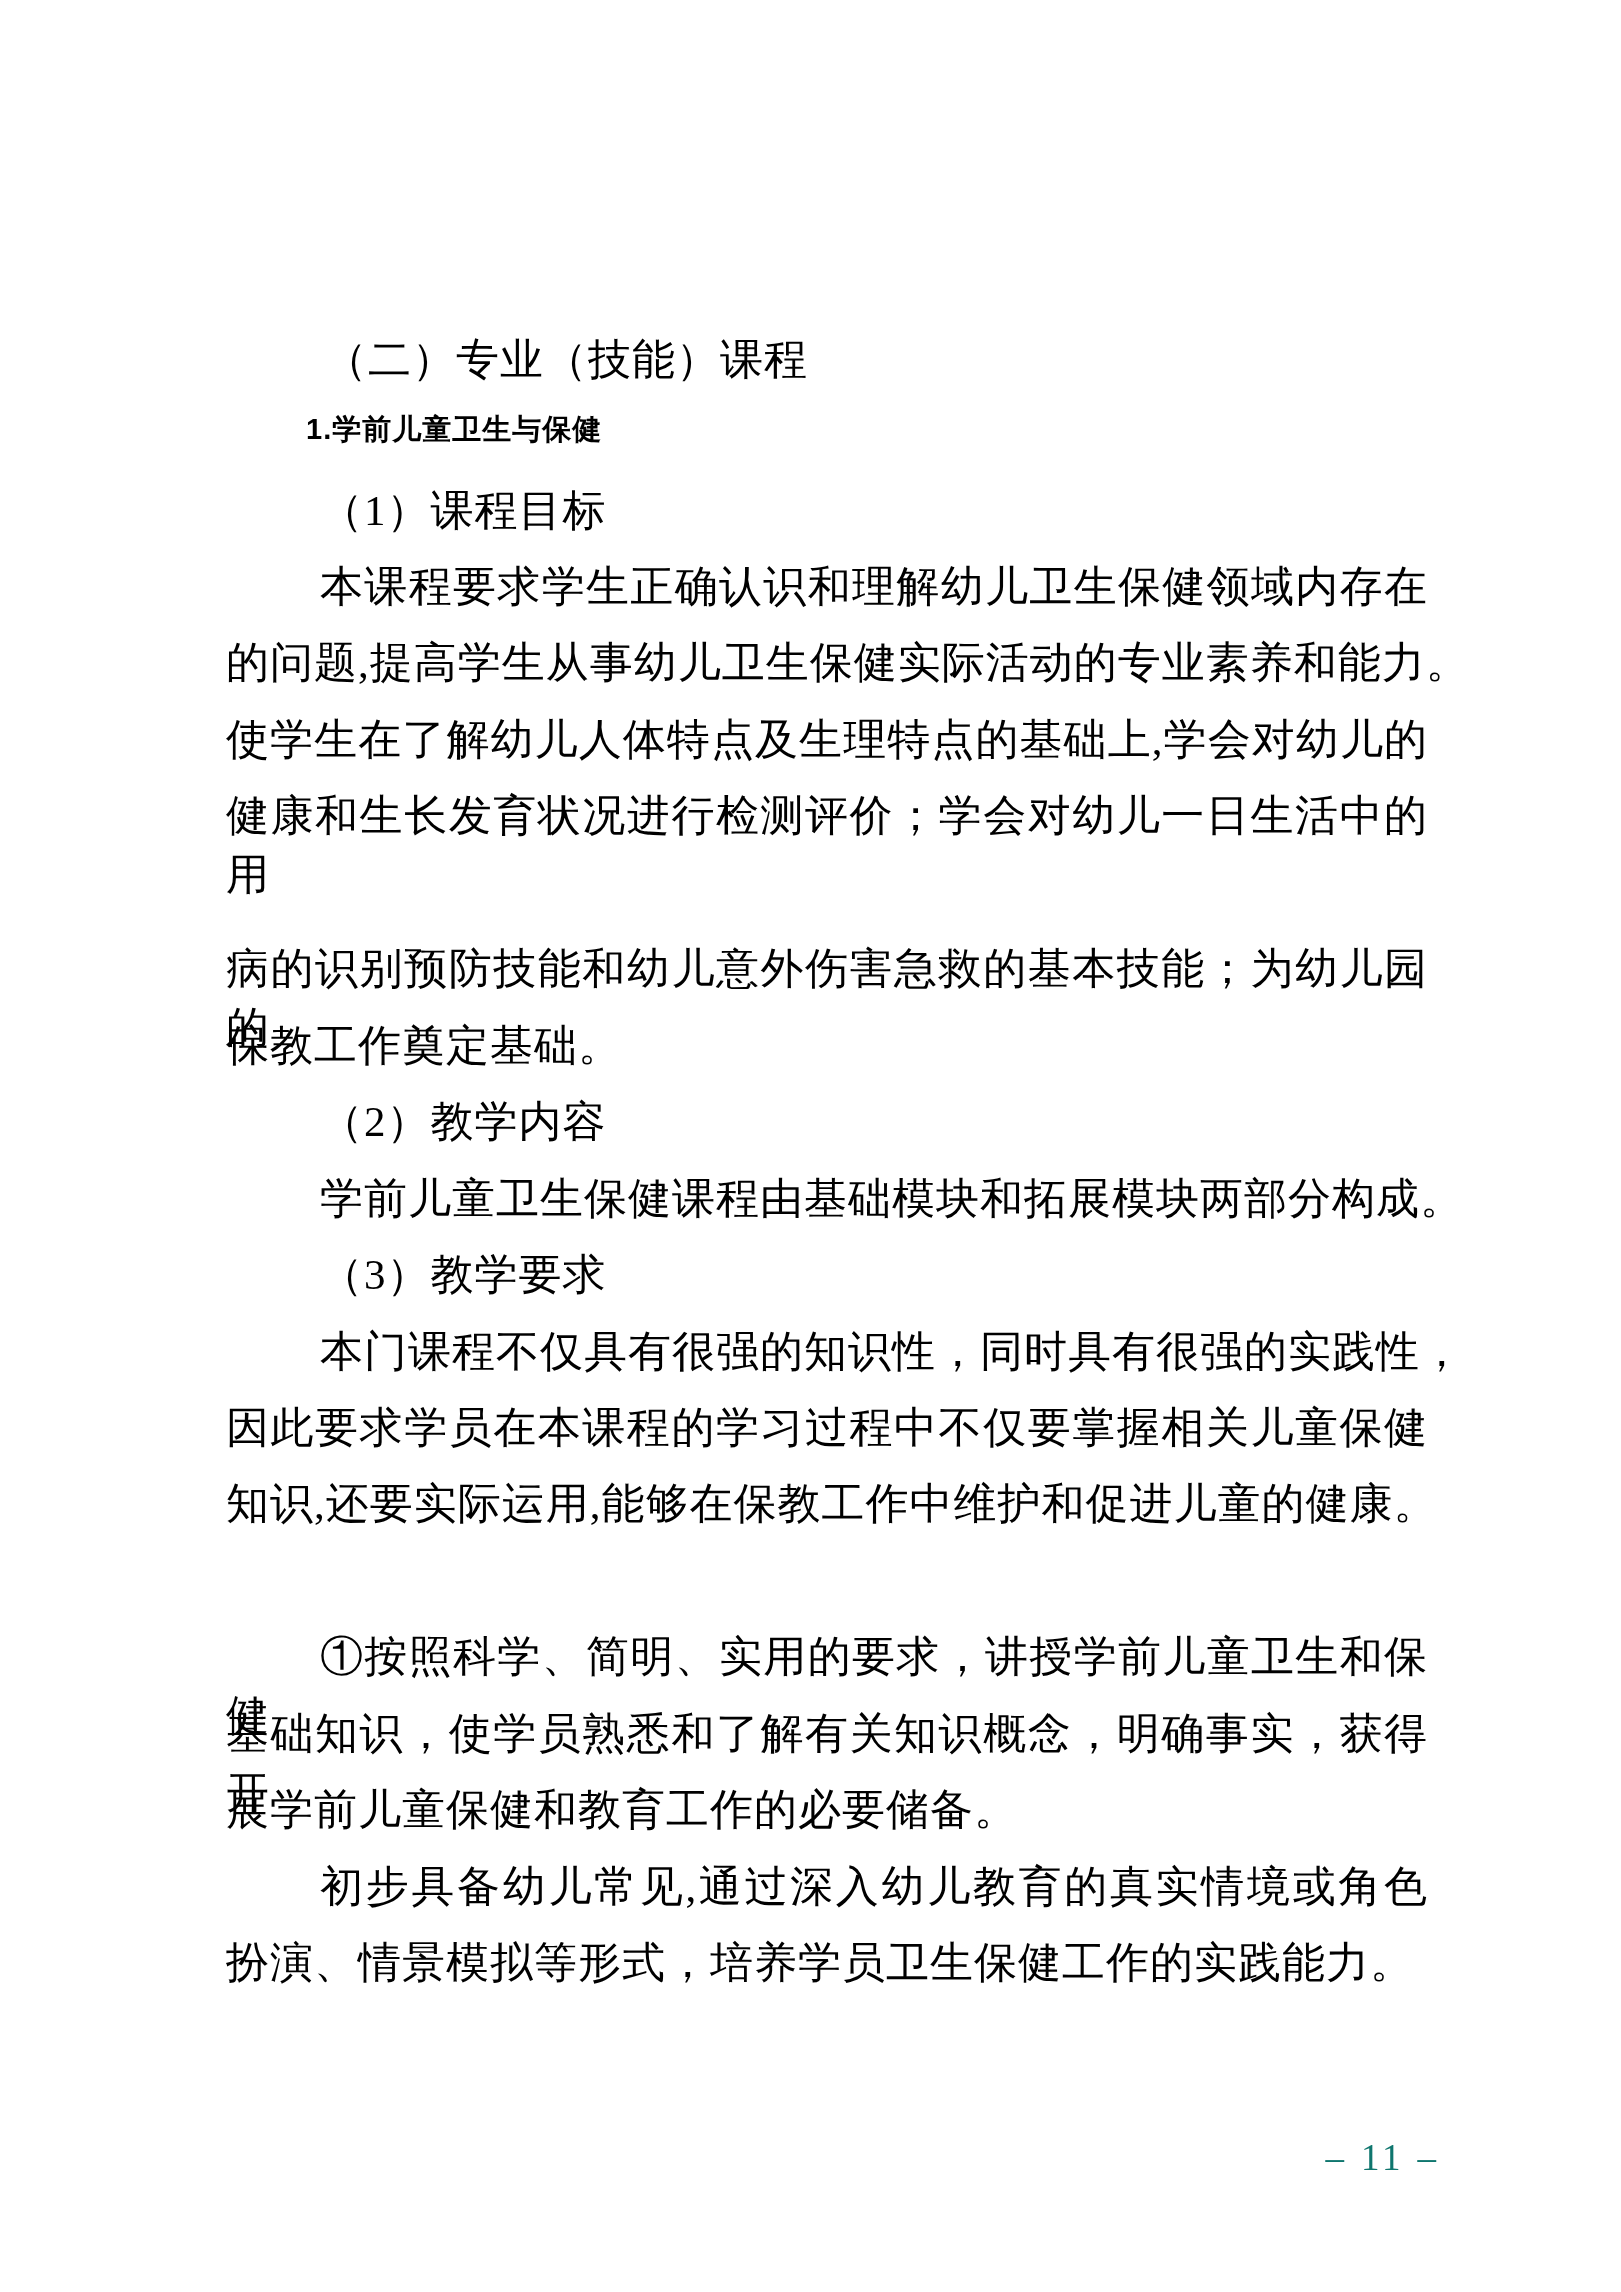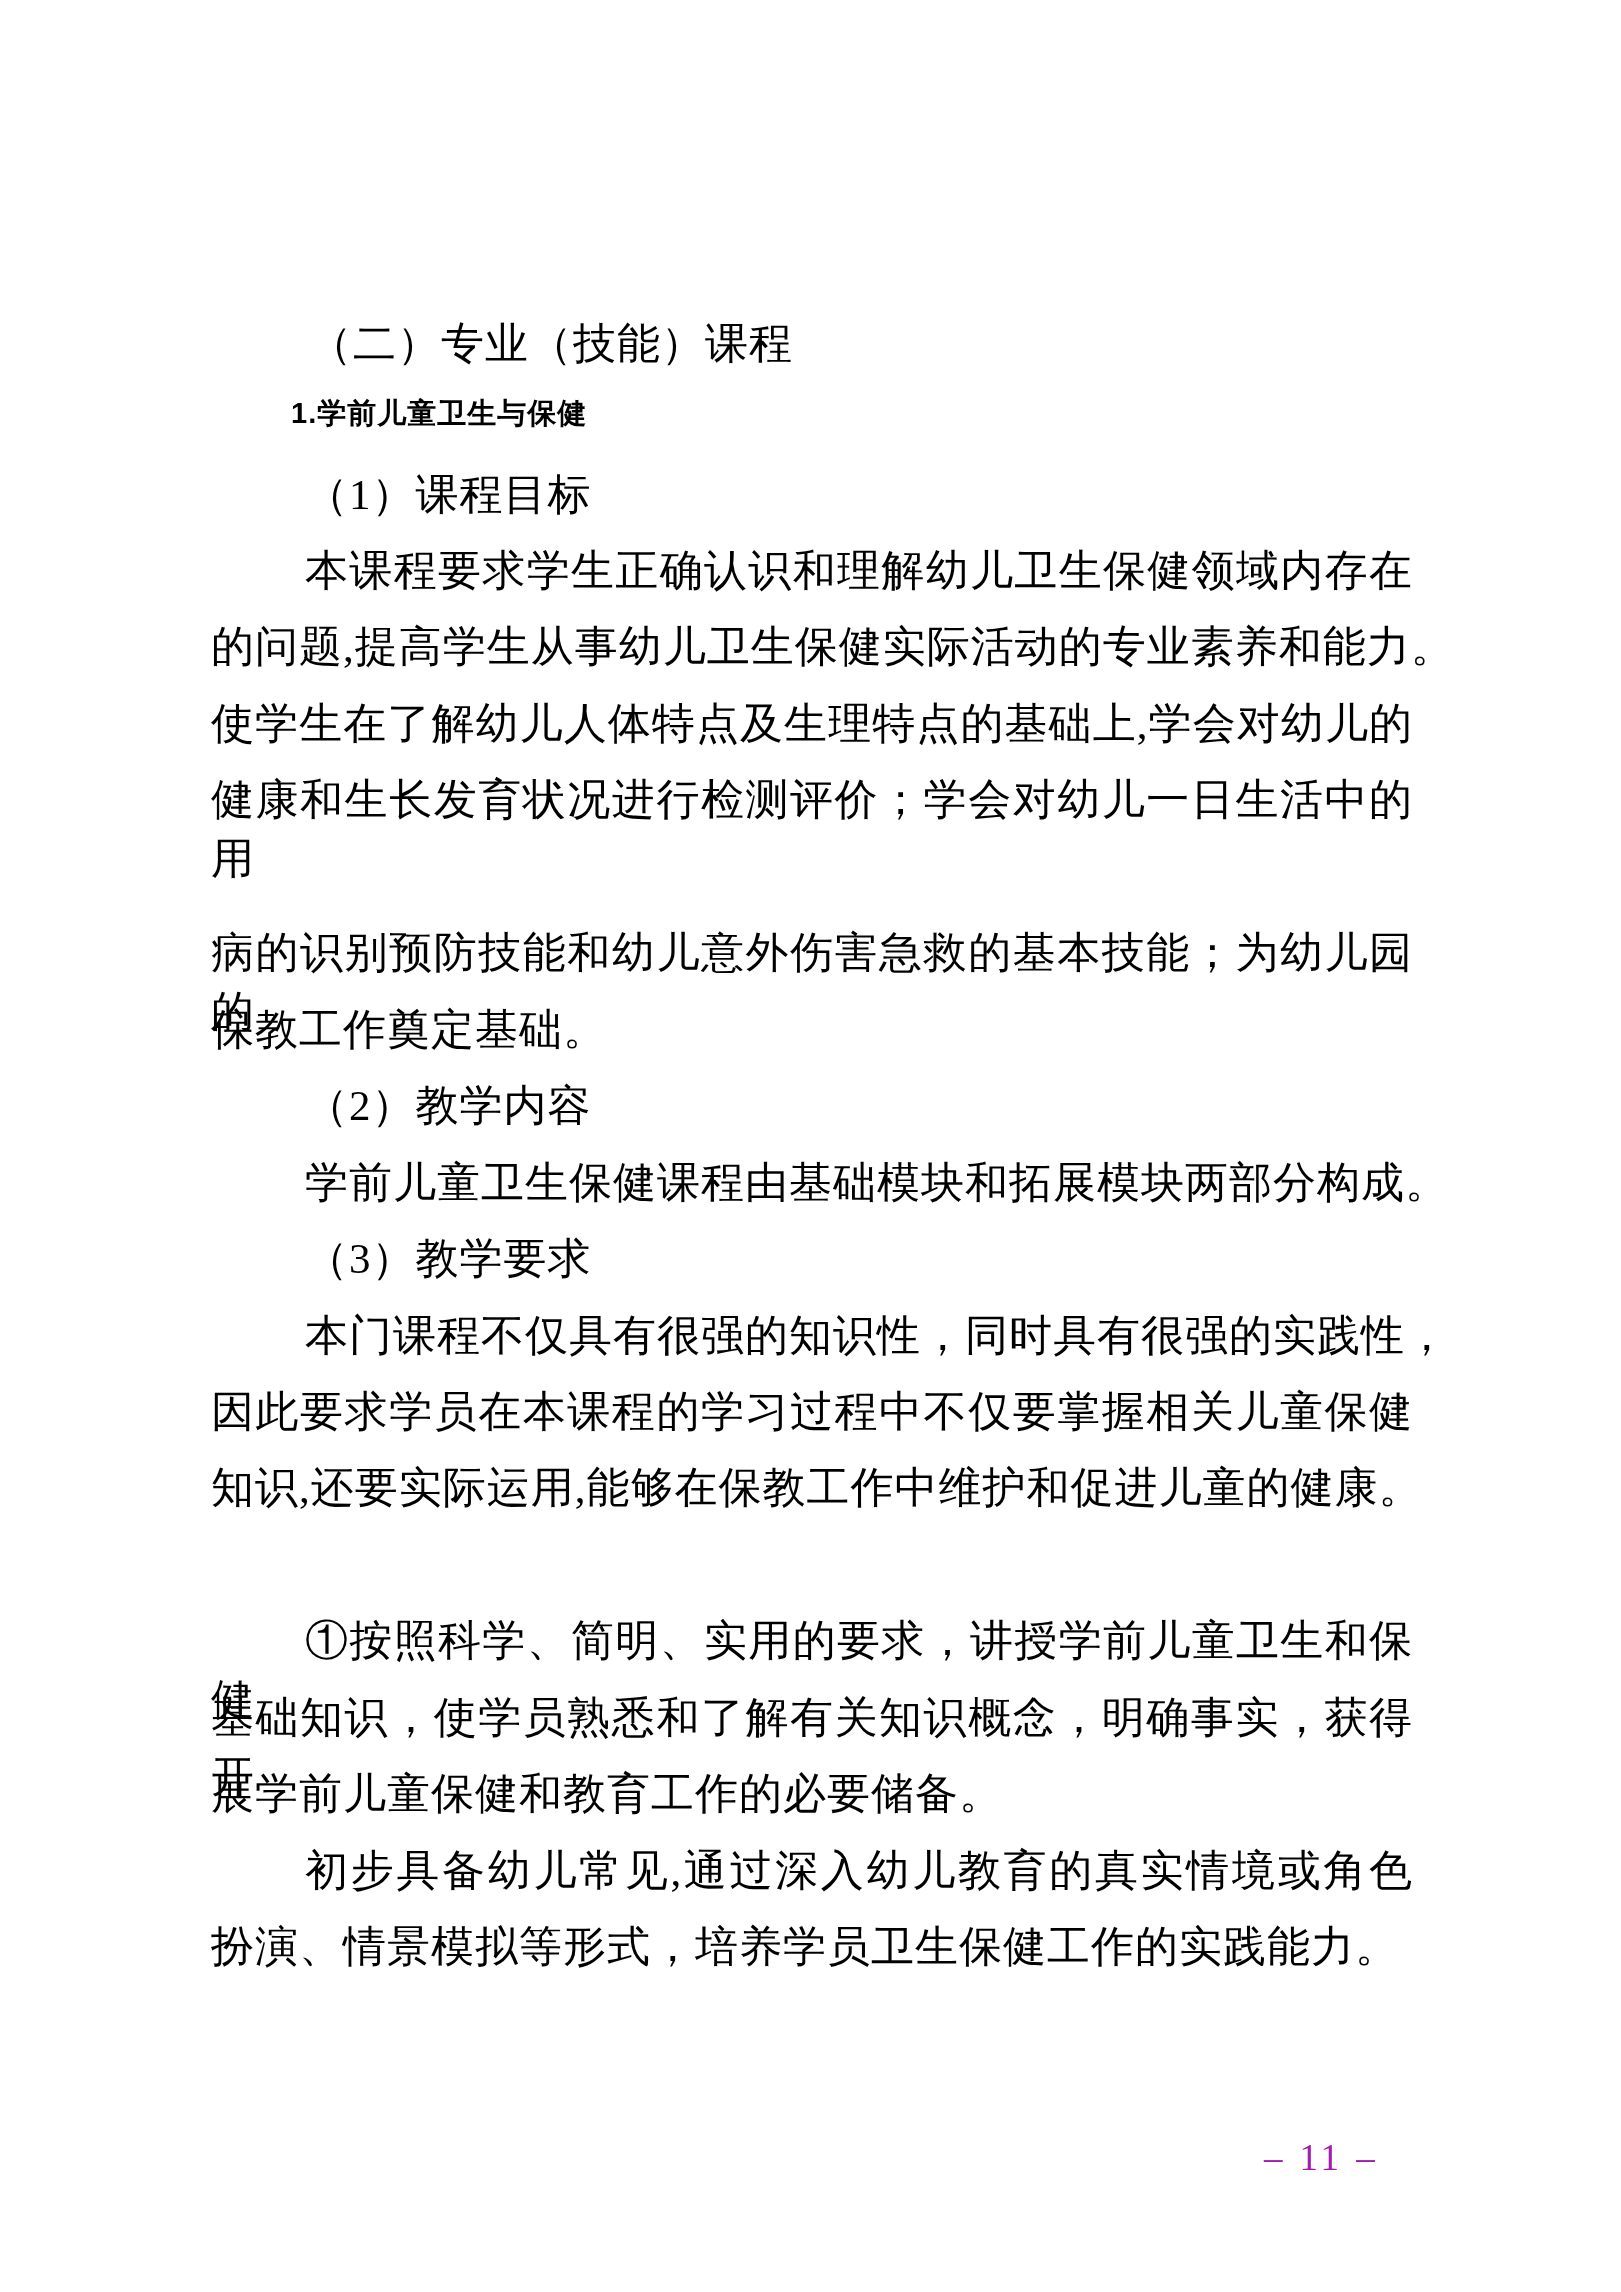--- a/index.html
+++ b/index.html
@@ -11,28 +11,29 @@
     position: relative;
     width: 1621px;
     height: 2293px;
     background: #ffffff;
     overflow: hidden;
     font-family: "Liberation Serif", "DejaVu Serif", serif;
     color: #000000;
   }
   .line {
     position: absolute;
-    left: 211px;
+    left: 226px;
     width: 1201px;
     height: 59px;
     line-height: 59px;
     font-size: 43px;
     letter-spacing: 1px;
     white-space: nowrap;
     color: #000000;
+    margin-top: 16px;
   }
   
   .body {
     font-family: "Liberation Serif", "DejaVu Serif", serif;
     font-weight: 400;
   }
   
   .kaiti {
     font-family: "Liberation Serif", "DejaVu Serif", serif;
     font-weight: 400;
@@ -55,23 +56,23 @@
   .ind82  { text-indent: 80px; }
   .page-number {
     position: absolute;
     top: 2133px;
     left: 1264px;
     width: 176px;
     height: 49px;
     line-height: 49px;
     font-size: 37px;
     letter-spacing: 3.9px;
-    text-align: left;
+    text-align: right;
     font-family: "Liberation Serif", "DejaVu Serif", serif;
-    color: #a21caf;
+    color: #0f766e;
   }
 </style>
 </head>
 <body>
 
 <div class="page">
 
   <div class="line kaiti ind100" style="top:314px">（二）专业（技能）课程</div>
   <div class="line bold-head ind82" style="top:384px">1.学前儿童卫生与保健</div>
   <div class="line kaiti ind96" style="top:465px">（1）课程目标</div>

